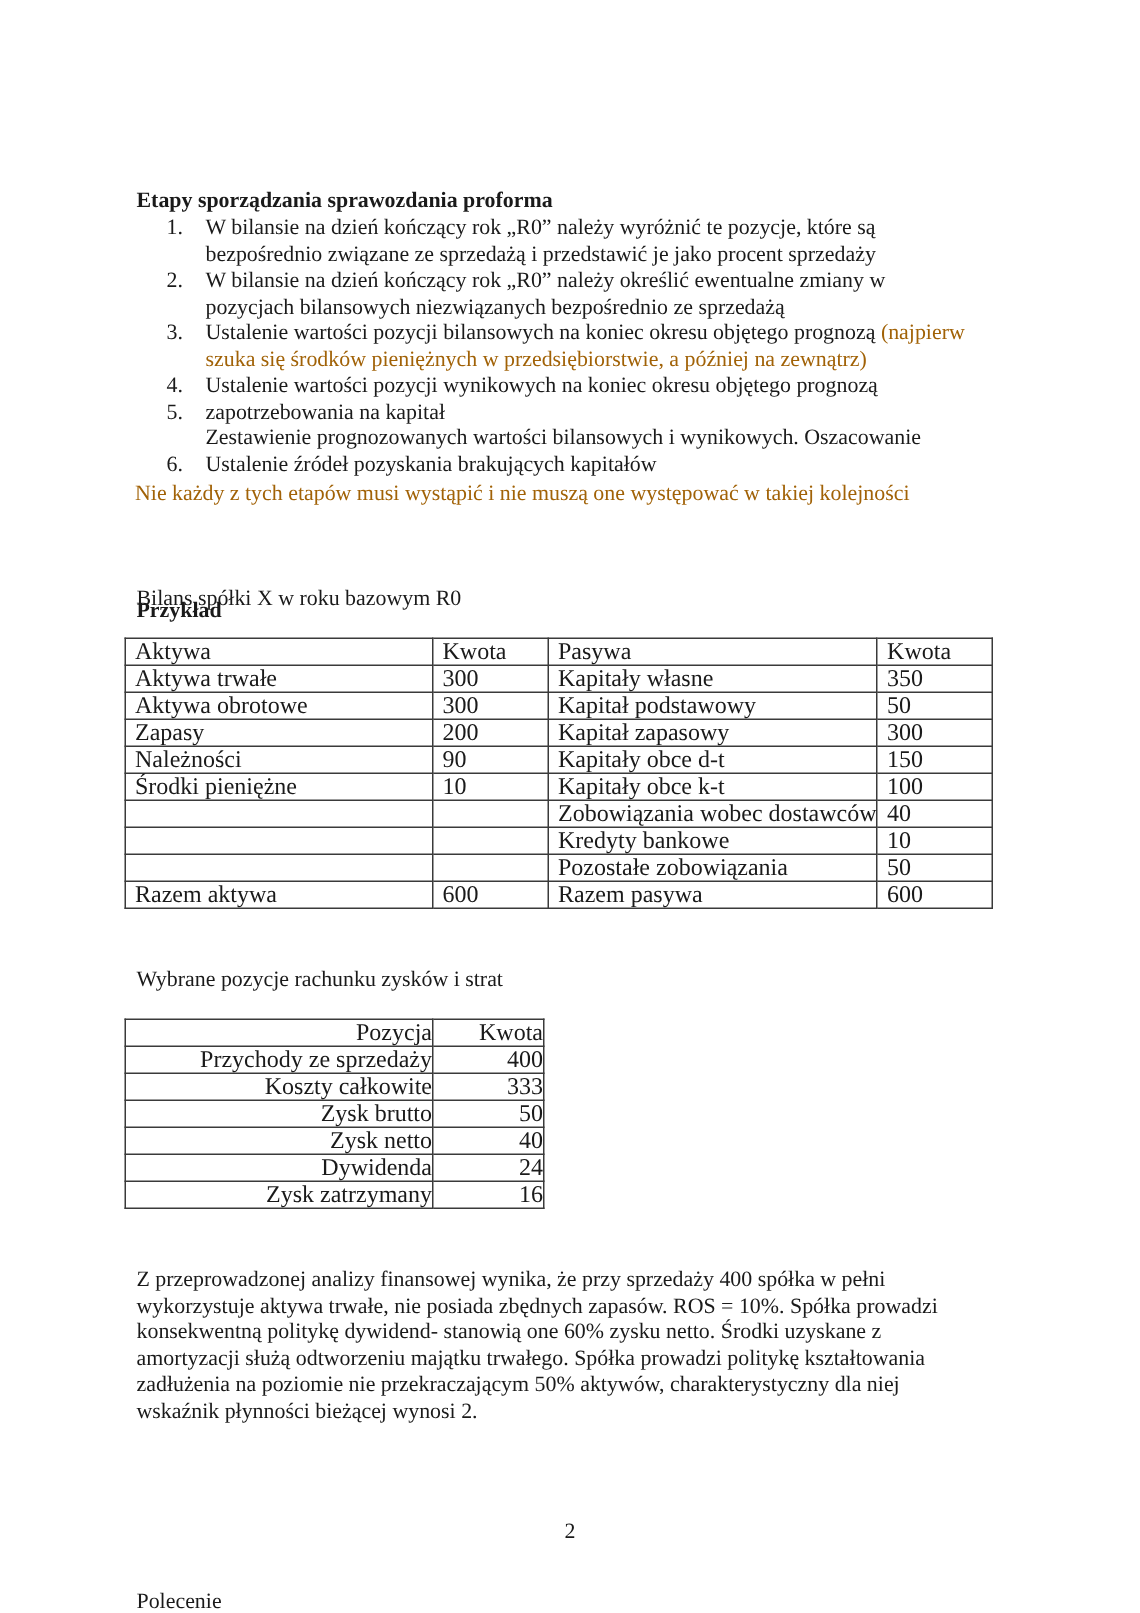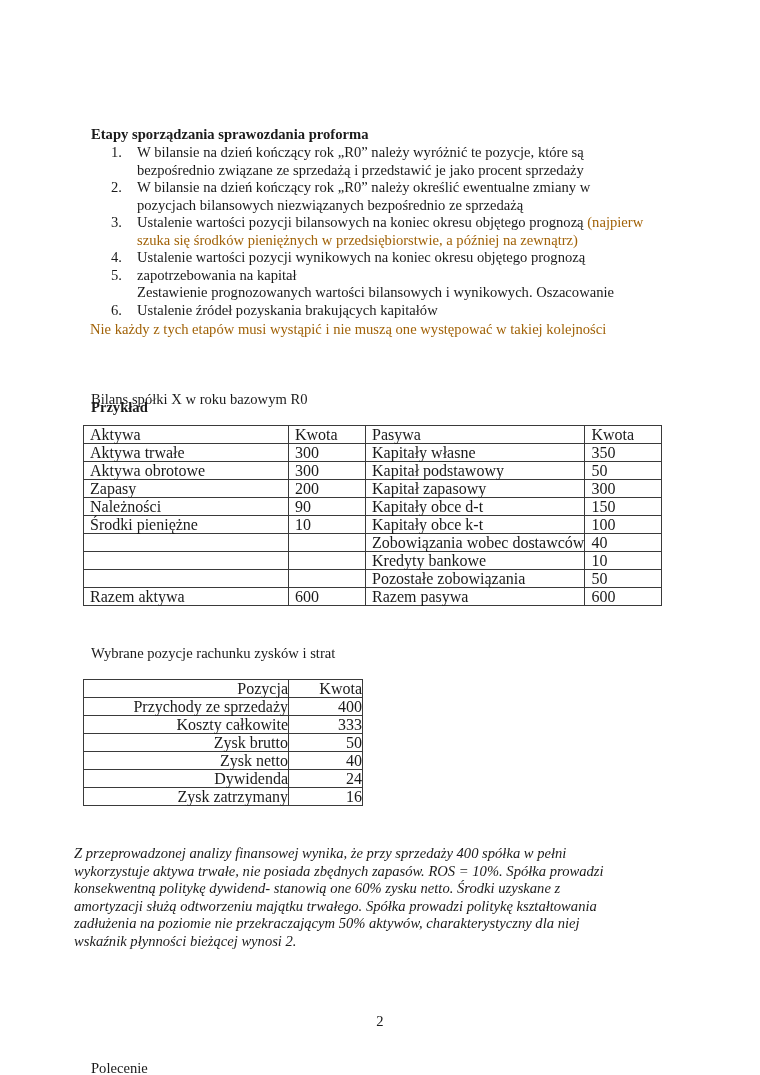--- a/index.html
+++ b/index.html
@@ -13,21 +13,21 @@
   .heading { font-weight: bold; }
   .navy { color: #a16207; }
   ol.steps { position: absolute; left: 91px; top: 126px; margin: 0; padding: 0; list-style: none; width: 590px; }
   ol.steps li { position: relative; padding-left: 46px; margin: 0; }
   ol.steps li .num { position: absolute; left: 20px; top: 0; width: 22px; text-align: left; }
   table.grid { position: absolute; border-collapse: collapse; font-size: 16px; }
   table.grid td {
     border: 1px solid #3a3a3a; padding: 0 0 0 6px; height: 17px; line-height: 17px;
     vertical-align: middle; white-space: nowrap;
   }
-  .para { position: absolute; left: 74px; width: 590px; font-style: italic; }
+  .para { position: absolute; left: 91px; width: 590px; }
   .page-num { position: absolute; left: 0; width: 760px; text-align: center; }
 </style>
 </head>
 <body>
 
 <div class="page">
 
   <div class="abs heading" style="left:91px; top:126px;">Etapy sporządzania sprawozdania proforma</div>
 
   <ol class="steps" style="top:144px;">

